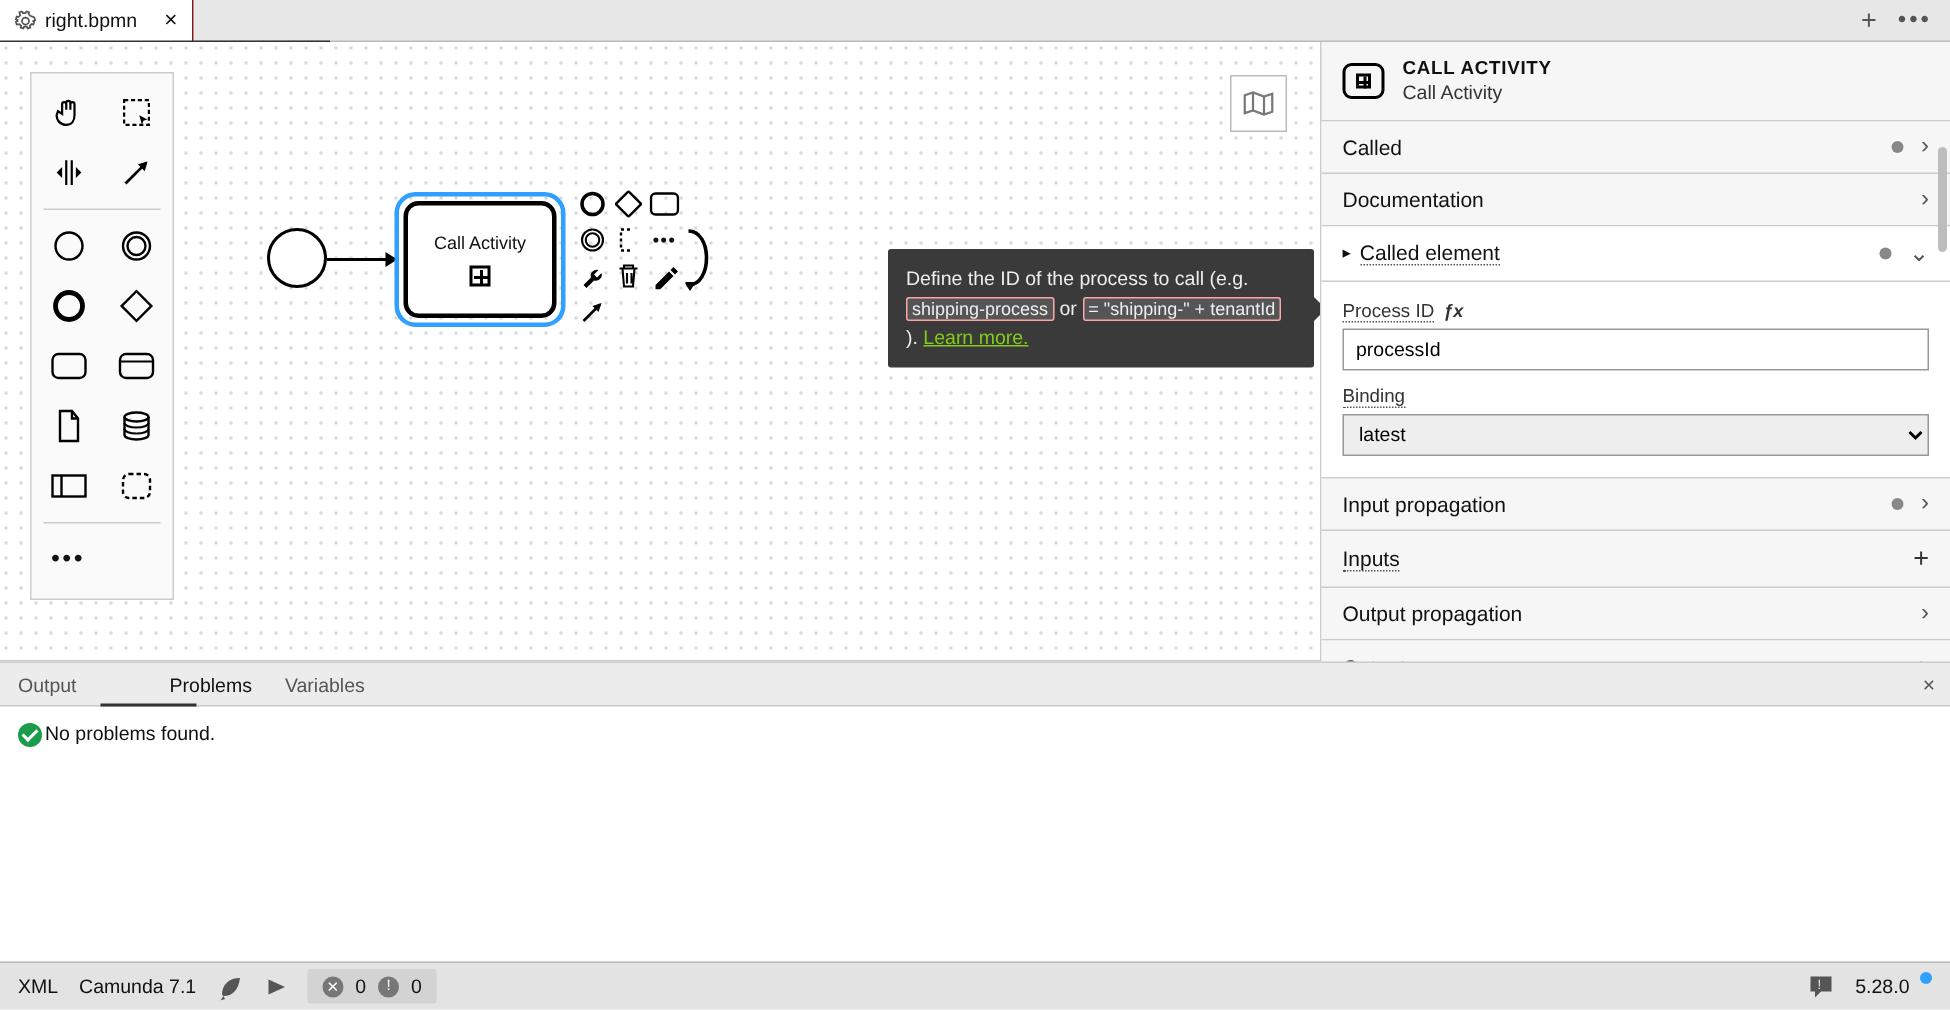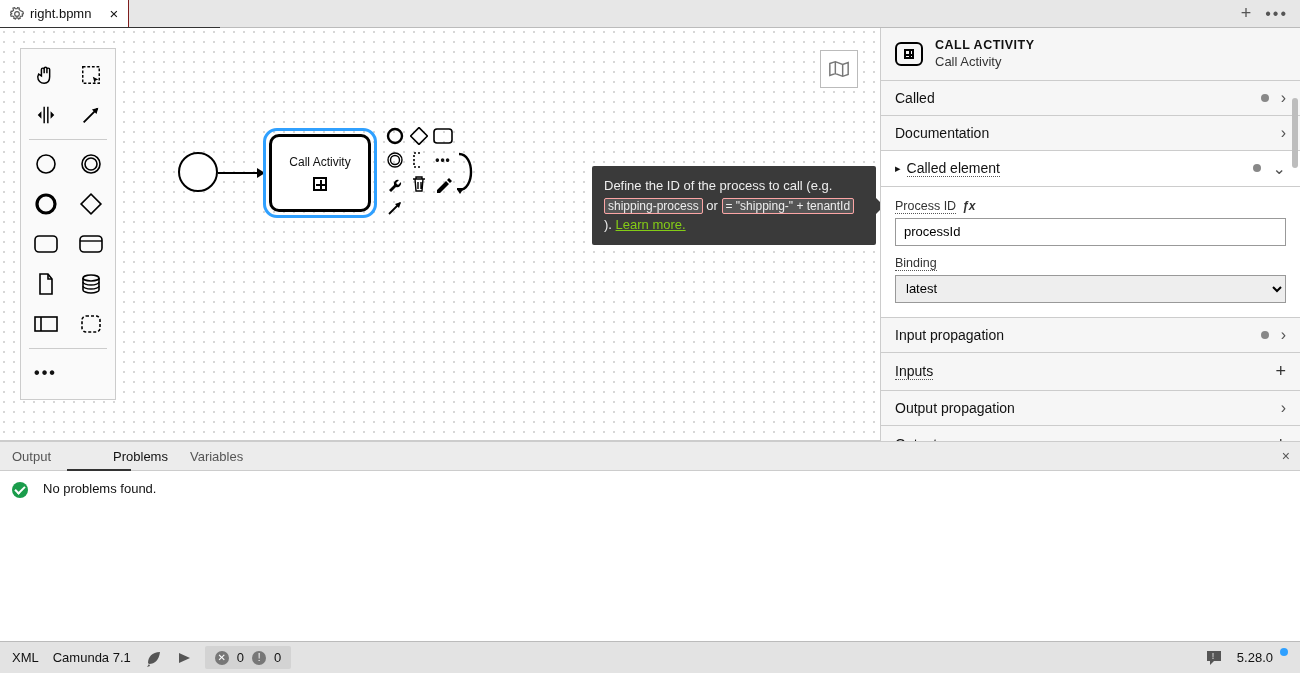--- a/index.html
+++ b/index.html
@@ -79,21 +79,21 @@
 
   .props-scroll { position:absolute; right:2px; top:70px; width:6px; height:70px; background:#bdbdbd; border-radius:3px; }
 
   
   .bottom-tabs { height: 30px; background:#ececec; border-top:1px solid #ccc; border-bottom:1px solid #ccc; display:flex; align-items:center; padding: 0 10px; gap: 18px; position:relative;}
   .bottom-tabs .btab { color:#555; cursor:pointer; padding: 0 2px; }
   .bottom-tabs .btab.active { color:#111;margin-left:40px; }
   .bottom-tabs .underline { position:absolute; bottom:-1px; left: 67px; width: 64px; height:2px; background:#333; }
   .bottom-tabs .close { margin-left:auto; font-size:14px; color:#555; cursor:pointer; }
 
-  .problems-body { height: 170px; background:#fff; padding: 10px 12px; display:flex; align-items:flex-start; gap:15px; }
+  .problems-body { height: 170px; background:#fff; padding: 10px 12px; display:flex; align-items:flex-start; gap:2px; }
   .ok-icon { width:16px; height:16px; border-radius:50%; background:#1a9c4b; position:relative; flex:none; margin-top:1px;}
   .ok-icon::after { content:""; position:absolute; left:3px; top:4px; width:8px; height:4px; border-left:2px solid #fff; border-bottom:2px solid #fff; transform:rotate(-45deg); }
 
   
   .statusbar { height: 32px; background:#e3e3e3; border-top:1px solid #bbb; display:flex; align-items:center; padding:0 12px; gap:14px; font-size:13px; }
   .statusbar .seg { display:flex; align-items:center; gap:6px; cursor:pointer; }
   .statusbar .counters { background:#d3d3d3; padding: 4px 10px; border-radius:2px; display:flex; align-items:center; gap:8px; }
   .statusbar .spacer { flex:1; }
   .circ { width:14px; height:14px; border-radius:50%; background:#777; display:inline-flex; align-items:center; justify-content:center; color:#fff; font-size:10px; }
   .version-dot { width:8px; height:8px; border-radius:50%; background:#2fa0ff; position:relative; top:-6px; margin-left:1px; }

